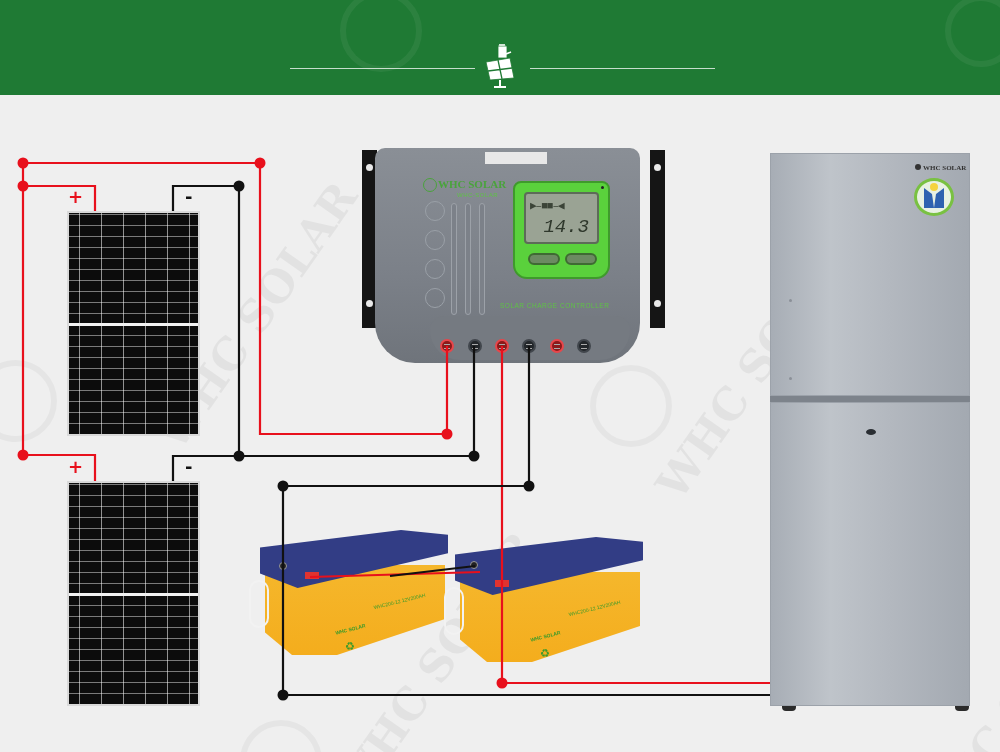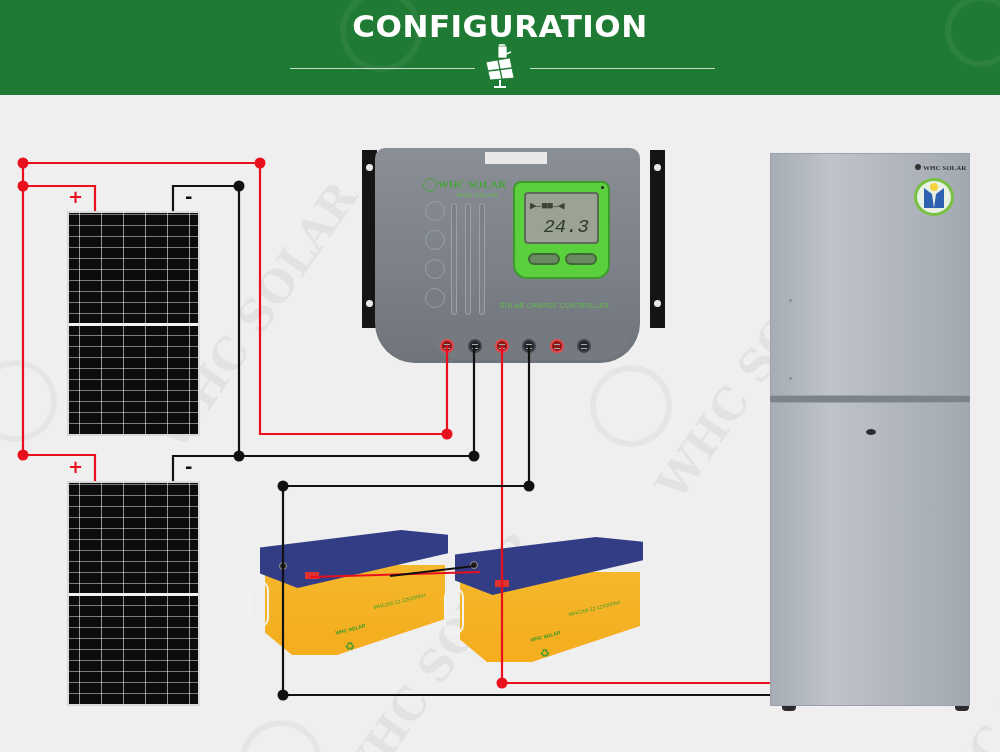--- a/index.html
+++ b/index.html
@@ -49,21 +49,20 @@
   .bat-term-blk { position:absolute; width:6px; height:6px; border-radius:50%; background:#222; border:1px solid #999; }
   .bat-handle { position:absolute; border:2px solid #f2f2f2; border-radius:14px; }
   svg.wires { position:absolute; left:0; top:0; }
 </style>
 </head>
 <body>
 
 <div class="banner">
   <div class="wm-circle" style="left:340px;top:-10px;width:70px;height:70px;border-color:rgba(255,255,255,0.06);"></div>
   <div class="wm-circle" style="left:945px;top:-5px;width:60px;height:60px;border-color:rgba(255,255,255,0.06);"></div>
-  <div class="banner-title">CONFIGURATION</div>
   <div class="banner-line" style="left:290px;width:185px;"></div>
   <div class="banner-line" style="left:530px;width:185px;"></div>
   <svg class="banner-icon" viewBox="0 0 36 46">
     <rect x="16" y="2" width="9" height="12" fill="#fff" stroke="#1f7a34" stroke-width="0.8"></rect>
     <path d="M17 2 l1-2 l1 2 l1-2 l1 2 l1-2 l1 2" stroke="#fff" fill="none" stroke-width="1"></path>
     <path d="M24 10 l5 -2" stroke="#fff" stroke-width="1.5"></path>
     <path d="M4 18 L28 14 L32 34 L8 36 Z" fill="#fff" stroke="#1f7a34" stroke-width="0.8"></path>
     <path d="M16 16 L20 35 M6 27 L30 24" stroke="#1f7a34" stroke-width="1.3"></path>
     <path d="M18 36 L18 42 M12 43 L24 43" stroke="#fff" stroke-width="2"></path>
   </svg>
@@ -105,21 +104,21 @@
   <div class="ctrl-circle" style="top:53px;"></div>
   <div class="ctrl-circle" style="top:82px;"></div>
   <div class="ctrl-circle" style="top:111px;"></div>
   <div class="ctrl-circle" style="top:140px;"></div>
   <div class="ctrl-groove" style="left:76px;"></div>
   <div class="ctrl-groove" style="left:90px;"></div>
   <div class="ctrl-groove" style="left:104px;"></div>
   <div class="lcd-bezel">
     <div class="lcd">
       <div class="lcd-top">▶–■■–◀</div>
-      <div class="lcd-val">24.3</div>
+      <div class="lcd-val">14.3</div>
     </div>
     <div class="lcd-btn" style="left:13px;"></div>
     <div class="lcd-btn" style="left:50px;"></div>
     <div style="position:absolute;right:4px;top:3px;width:3px;height:3px;border-radius:50%;background:#222;"></div>
   </div>
   <div class="ctrl-sub" style="left:125px;top:154px;font-size:6.5px;">SOLAR CHARGE CONTROLLER</div>
   <div style="position:absolute;left:55px;top:168px;width:200px;height:44px;background:#757a81;border-radius:14px 14px 30px 30px;"></div>
 </div>
 <div class="terminal pos" style="left:440px;top:339px;"></div>
 <div class="terminal neg" style="left:468px;top:339px;"></div>

